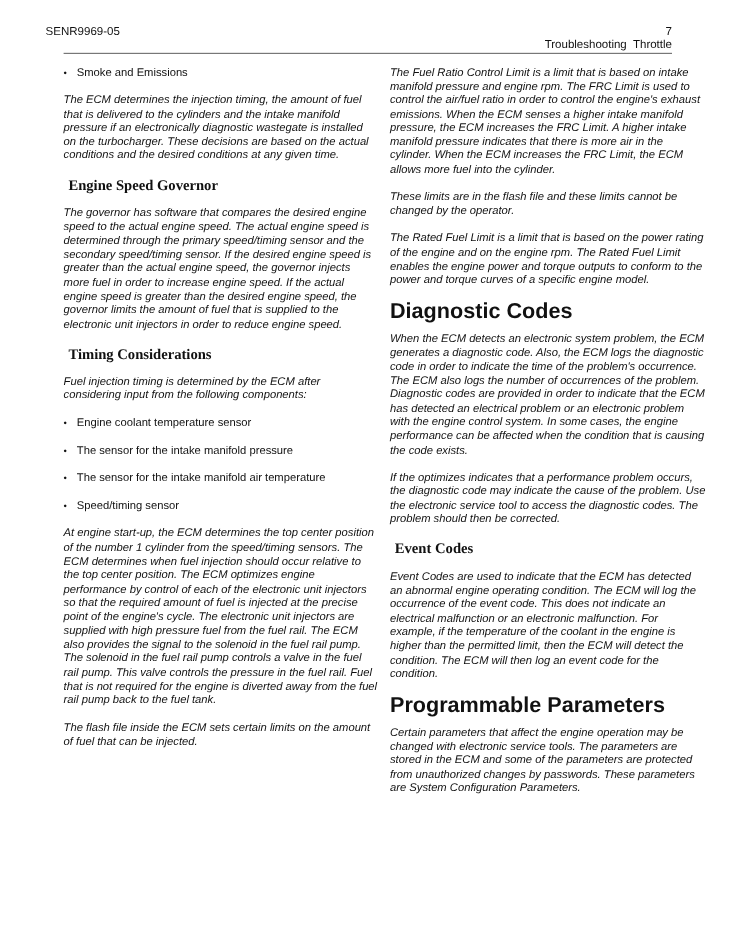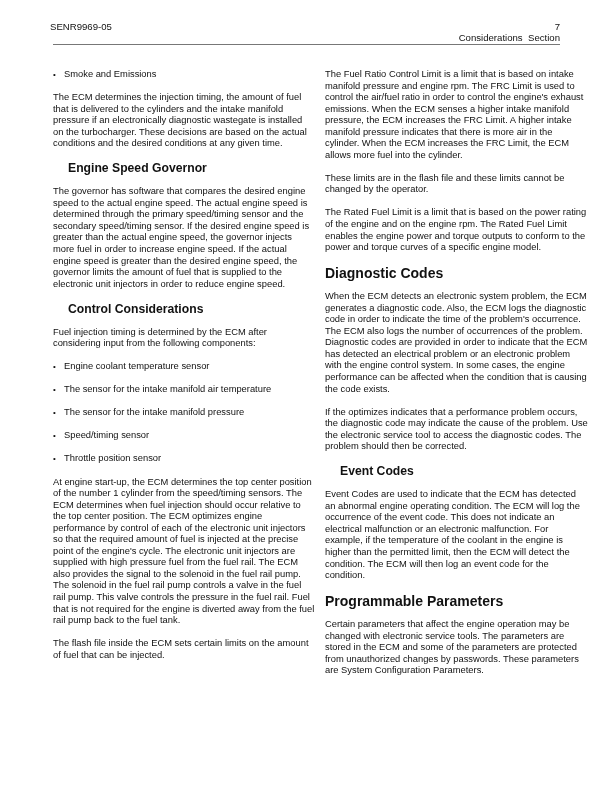--- a/index.html
+++ b/index.html
@@ -1,54 +1,53 @@
 <!DOCTYPE html>
 <html><head>
 <meta charset="utf-8">
 <style>
   html, body { margin: 0; padding: 0; background: #ffffff; }
   body { width: 612px; height: 792px; position: relative; overflow: hidden;
          font-family: "Liberation Sans", sans-serif; color: #111; }
-  .hdr-left { position: absolute; left: 50px; top: 21px; font-size: 9.6px; }
+  .hdr-left { position: absolute; left: 38px; top: 21px; font-size: 9.6px; }
   .hdr-right { position: absolute; right: 52px; top: 21px; font-size: 9.6px; text-align: right; line-height: 11.2px; }
   .hdr-rule { position: absolute; left: 53px; right: 52px; top: 44px; height: 0; border-top: 1px solid #777; }
-  .col { position: absolute; top: 69px; width: 262px; font-size: 9.35px; line-height: 11.55px; }
+  .col { position: absolute; top: 55px; width: 262px; font-size: 9.35px; line-height: 11.55px; }
   .col.left { left: 53px; }
   .col.right { left: 325px; width: 263px; }
-  p { margin: 0 0 11.5px 0; }
+  p { margin: 0 0 11.5px 0; font-style: italic; }
   .bullet { position: relative; padding-left: 11px; margin: 0 0 11.5px 0; }
   .bullet::before { content: "•"; position: absolute; left: 0; top: 0; font-size: 8px; }
-  h2 { font-size: 12.2px; font-weight: bold; margin: 4px 0 11px 15px; line-height: 14px; }
-  h1 { font-size: 14px; font-weight: bold; margin: 6px 0 9px 0; line-height: 17px; }
+  h2 { font-size: 12.2px; font-weight: bold; margin: 4px 0 11px 4px; line-height: 14px; font-family: Liberation Serif, serif; }
+  h1 { font-size: 18px; font-weight: bold; margin: 6px 0 9px 0; line-height: 17px; }
 </style>
 </head>
 <body>
 
 <div>
   <div class="hdr-left">SENR9969-05</div>
   <div class="hdr-right">
     <div>7</div>
-    <div style="white-space:pre;">Considerations  Section</div>
+    <div style="white-space:pre;">Troubleshooting  Throttle</div>
   </div>
   <div class="hdr-rule"></div>
 </div>
 
 <div class="col left">
   <div class="bullet">Smoke and Emissions</div>
   <p>The ECM determines the injection timing, the amount of fuel that is delivered to the cylinders and the intake manifold pressure if an electronically diagnostic wastegate is installed on the turbocharger. These decisions are based on the actual conditions and the desired conditions at any given time.</p>
   <h2>Engine Speed Governor</h2>
   <p>The governor has software that compares the desired engine speed to the actual engine speed. The actual engine speed is determined through the primary speed/timing sensor and the secondary speed/timing sensor. If the desired engine speed is greater than the actual engine speed, the governor injects more fuel in order to increase engine speed. If the actual engine speed is greater than the desired engine speed, the governor limits the amount of fuel that is supplied to the electronic unit injectors in order to reduce engine speed.</p>
-  <h2>Control Considerations</h2>
+  <h2>Timing Considerations</h2>
   <p>Fuel injection timing is determined by the ECM after considering input from the following components:</p>
   <div>
     <div class="bullet">Engine coolant temperature sensor</div>
+    <div class="bullet">The sensor for the intake manifold pressure</div>
     <div class="bullet">The sensor for the intake manifold air temperature</div>
-    <div class="bullet">The sensor for the intake manifold pressure</div>
     <div class="bullet">Speed/timing sensor</div>
-    <div class="bullet">Throttle position sensor</div>
   </div>
   <p>At engine start-up, the ECM determines the top center position of the number 1 cylinder from the speed/timing sensors. The ECM determines when fuel injection should occur relative to the top center position. The ECM optimizes engine performance by control of each of the electronic unit injectors so that the required amount of fuel is injected at the precise point of the engine's cycle. The electronic unit injectors are supplied with high pressure fuel from the fuel rail. The ECM also provides the signal to the solenoid in the fuel rail pump. The solenoid in the fuel rail pump controls a valve in the fuel rail pump. This valve controls the pressure in the fuel rail. Fuel that is not required for the engine is diverted away from the fuel rail pump back to the fuel tank.</p>
   <p>The flash file inside the ECM sets certain limits on the amount of fuel that can be injected.</p>
 </div>
 
 <div class="col right">
   <p>The Fuel Ratio Control Limit is a limit that is based on intake manifold pressure and engine rpm. The FRC Limit is used to control the air/fuel ratio in order to control the engine's exhaust emissions. When the ECM senses a higher intake manifold pressure, the ECM increases the FRC Limit. A higher intake manifold pressure indicates that there is more air in the cylinder. When the ECM increases the FRC Limit, the ECM allows more fuel into the cylinder.</p>
   <p>These limits are in the flash file and these limits cannot be changed by the operator.</p>
   <p>The Rated Fuel Limit is a limit that is based on the power rating of the engine and on the engine rpm. The Rated Fuel Limit enables the engine power and torque outputs to conform to the power and torque curves of a specific engine model.</p>
   <h1>Diagnostic Codes</h1>

